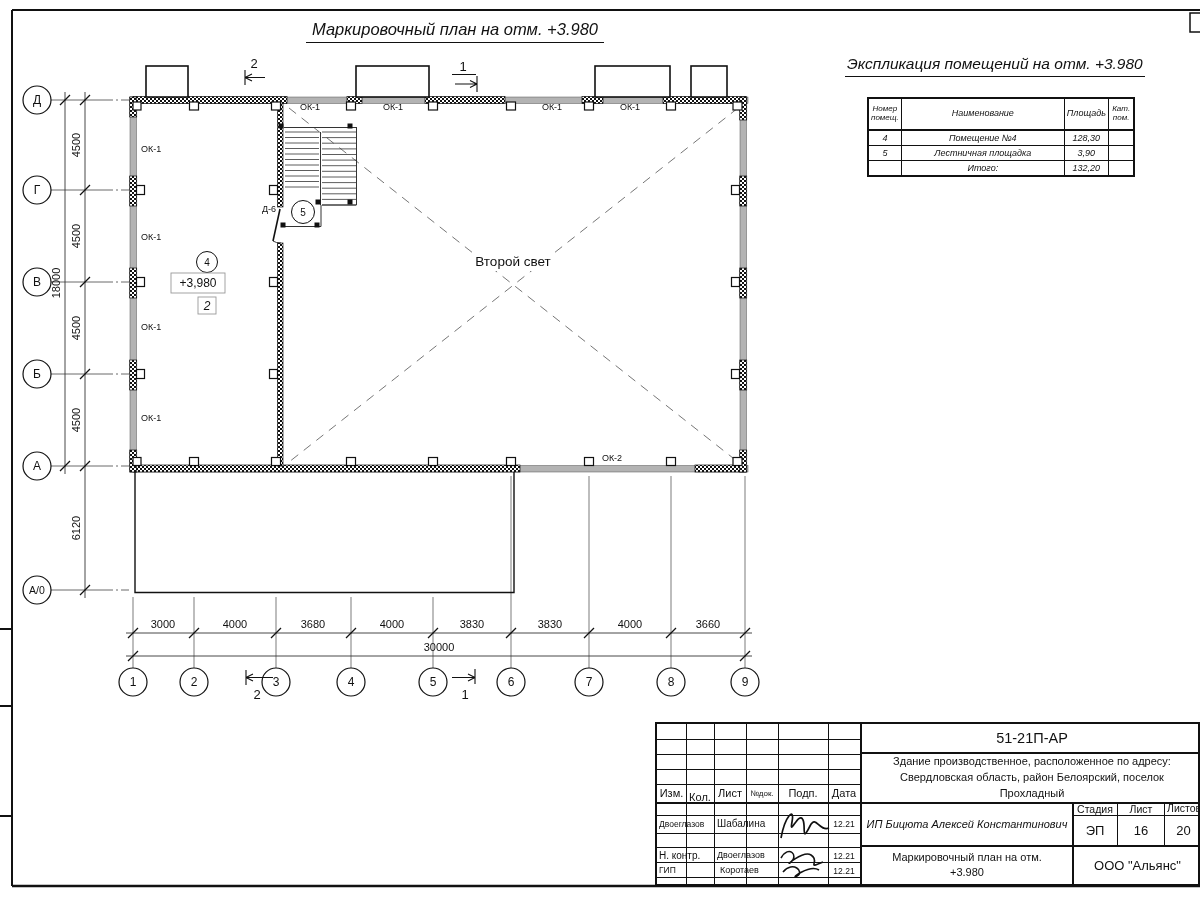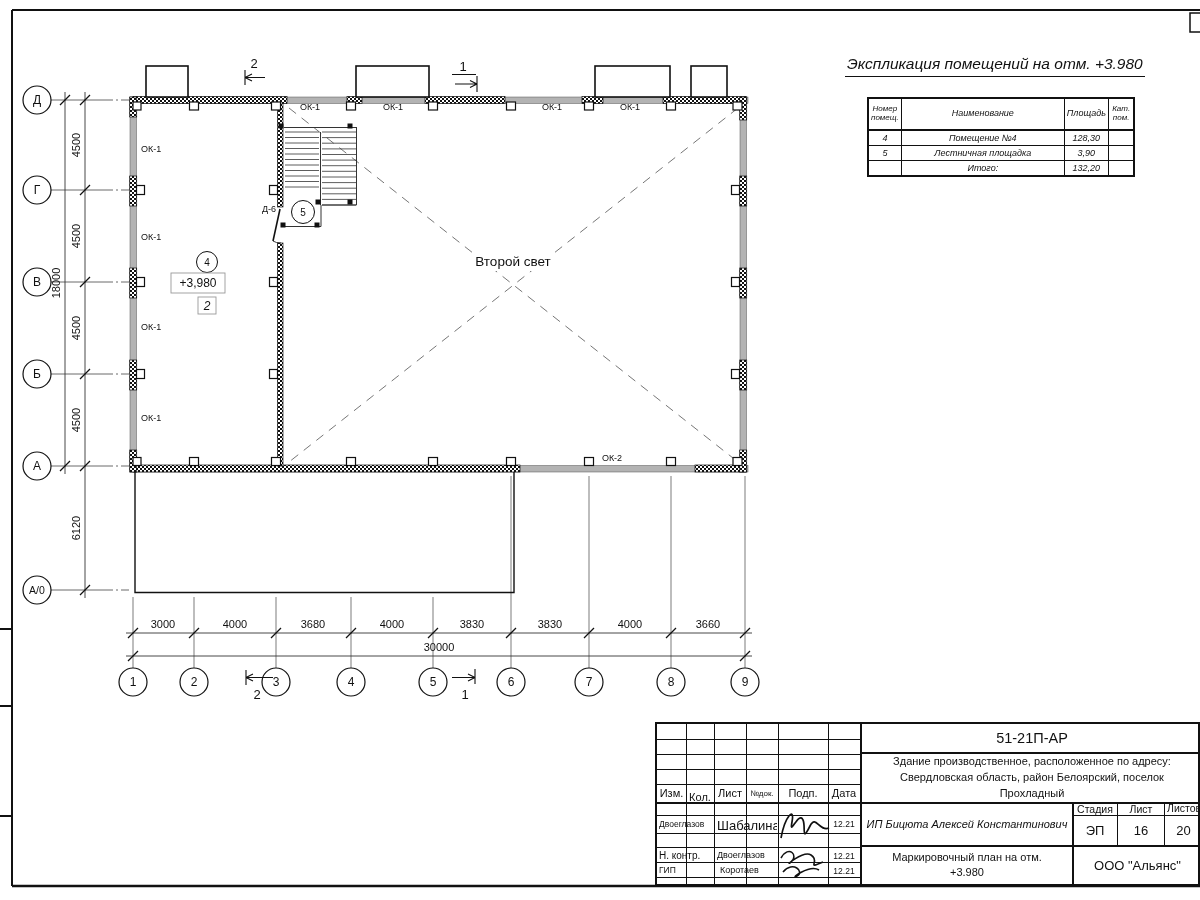--- a/index.html
+++ b/index.html
@@ -258,20 +258,23 @@
     <text x="207" y="266" font-size="10" text-anchor="middle">4</text>
     <circle cx="303" cy="212" r="11.5" fill="#fff" stroke="#111" stroke-width="1"></circle>
     <text x="303" y="216" font-size="10" text-anchor="middle">5</text>
     <rect x="171" y="273" width="54" height="20" fill="#fff" stroke="#999" stroke-width="0.9"></rect>
     <text x="198" y="287" font-size="12" text-anchor="middle">+3,980</text>
     <rect x="198" y="297" width="18" height="17" fill="#fff" stroke="#999" stroke-width="0.9"></rect>
     <text x="207" y="310" font-size="12" font-style="italic" text-anchor="middle">2</text>
   </g>
 </svg>
 
+<div class="abs" id="plan-title">
+  <span>Маркировочный план на отм. +3.980</span>
+</div>
 <div class="abs" id="expl-head">
   <span>Экспликация помещений на отм. +3.980</span>
 </div>
 
 <table class="expl">
   <colgroup>
         <col style="width:30px">
         <col style="width:163px">
         <col style="width:40px">
         <col style="width:26px">
@@ -335,21 +338,21 @@
   <div class="vline" style="left:507px;top:78px;height:43px"></div>
 
   <div class="cell ctr" style="left:0;top:60px;width:29px;height:18px;font-size:11px">Изм.</div>
   <div class="cell ctr" style="left:29px;top:60px;width:28px;height:26px;font-size:11px">Кол.</div>
   <div class="cell ctr" style="left:57px;top:60px;width:32px;height:18px;font-size:11px">Лист</div>
   <div class="cell ctr" style="left:89px;top:60px;width:32px;height:18px;font-size:8px">№док.</div>
   <div class="cell ctr" style="left:121px;top:60px;width:50px;height:18px;font-size:11px">Подп.</div>
   <div class="cell ctr" style="left:171px;top:60px;width:32px;height:18px;font-size:11px">Дата</div>
 
   <div class="cell" style="left:2px;top:95px;width:56px;height:12px;font-size:8.5px">Двоеглазов</div>
-  <div class="cell" style="left:60px;top:94px;width:60px;height:12px;font-size:13px">Шабалина</div>
+  <div class="cell" style="left:60px;top:94px;width:60px;height:12px;font-size:10px">Шабалина</div>
   <div class="cell ctr" style="left:171px;top:94px;width:32px;height:12px;font-size:8.5px">12.21</div>
   <div class="cell" style="left:2px;top:126px;width:52px;height:12px;font-size:10px">Н. контр.</div>
   <div class="cell" style="left:60px;top:126px;width:62px;height:12px;font-size:9px">Двоеглазов</div>
   <div class="cell ctr" style="left:171px;top:126px;width:32px;height:12px;font-size:8.5px">12.21</div>
   <div class="cell" style="left:2px;top:141px;width:64px;height:12px;font-size:8.5px">ГИП</div>
   <div class="cell" style="left:63px;top:141px;width:60px;height:12px;font-size:9px">Коротаев</div>
   <div class="cell ctr" style="left:171px;top:141px;width:32px;height:12px;font-size:8.5px">12.21</div>
 
   <svg class="cell" style="left:118px;top:80px" width="58" height="48" viewBox="0 0 58 48">
     <path d="M6 34C10 12 20 2 17 18C14 34 24 6 28 16C31 22 26 40 35 22C41 10 44 28 54 24" fill="none" stroke="#111" stroke-width="1.7"></path>

